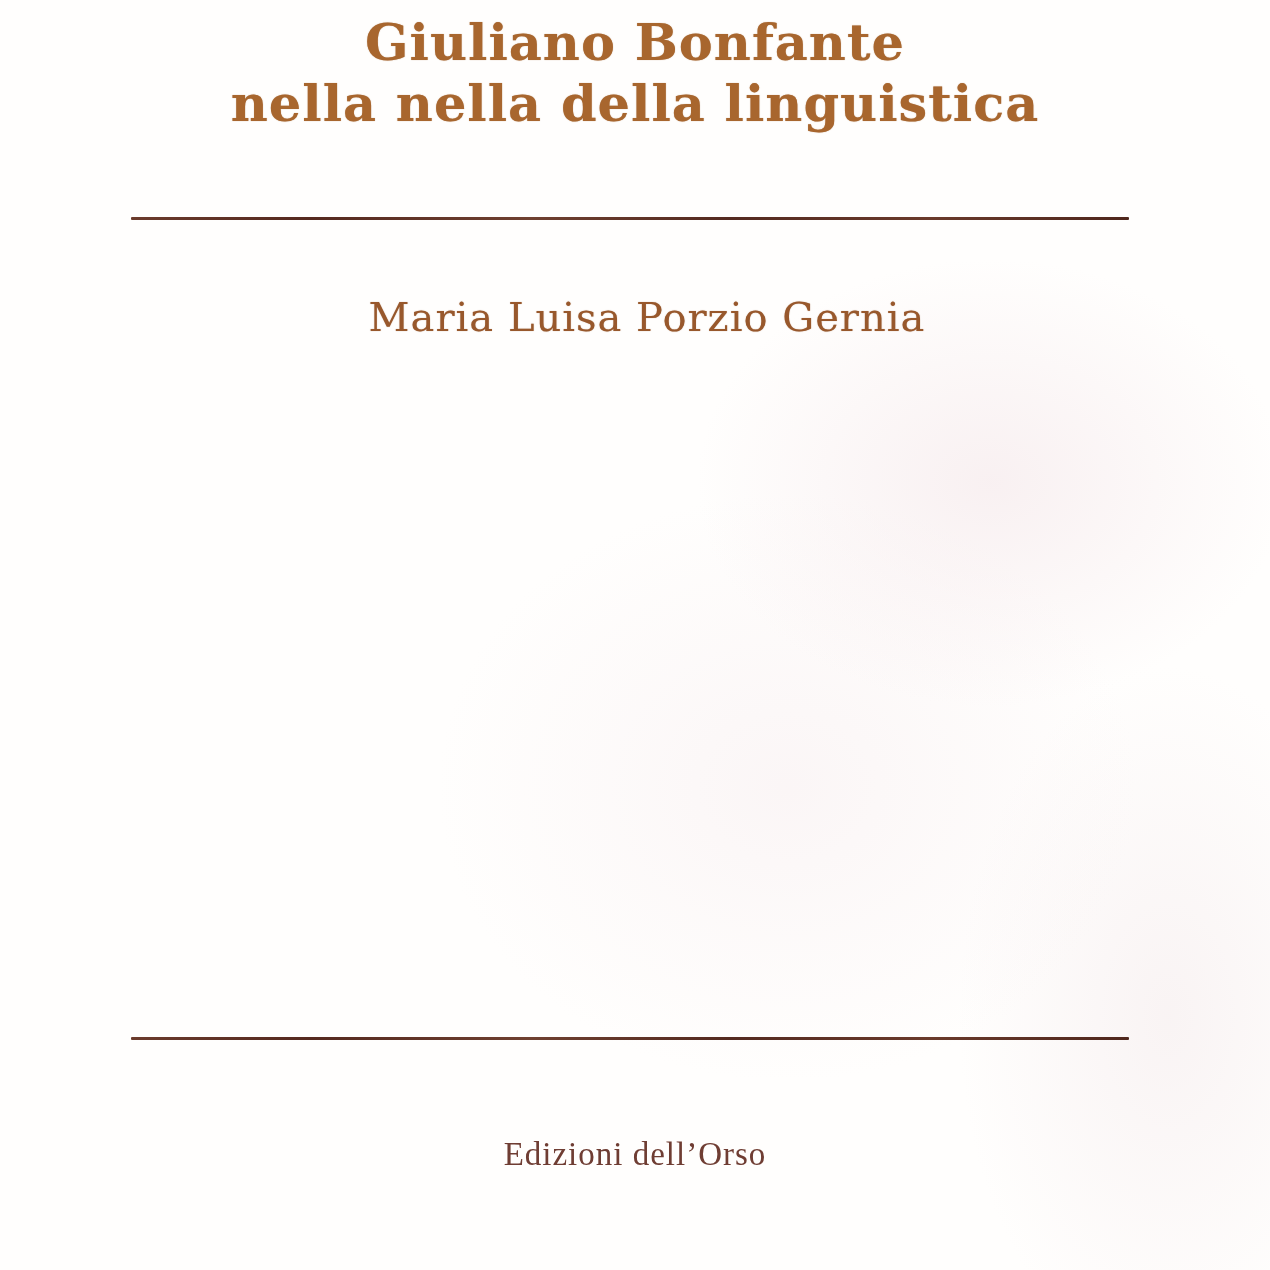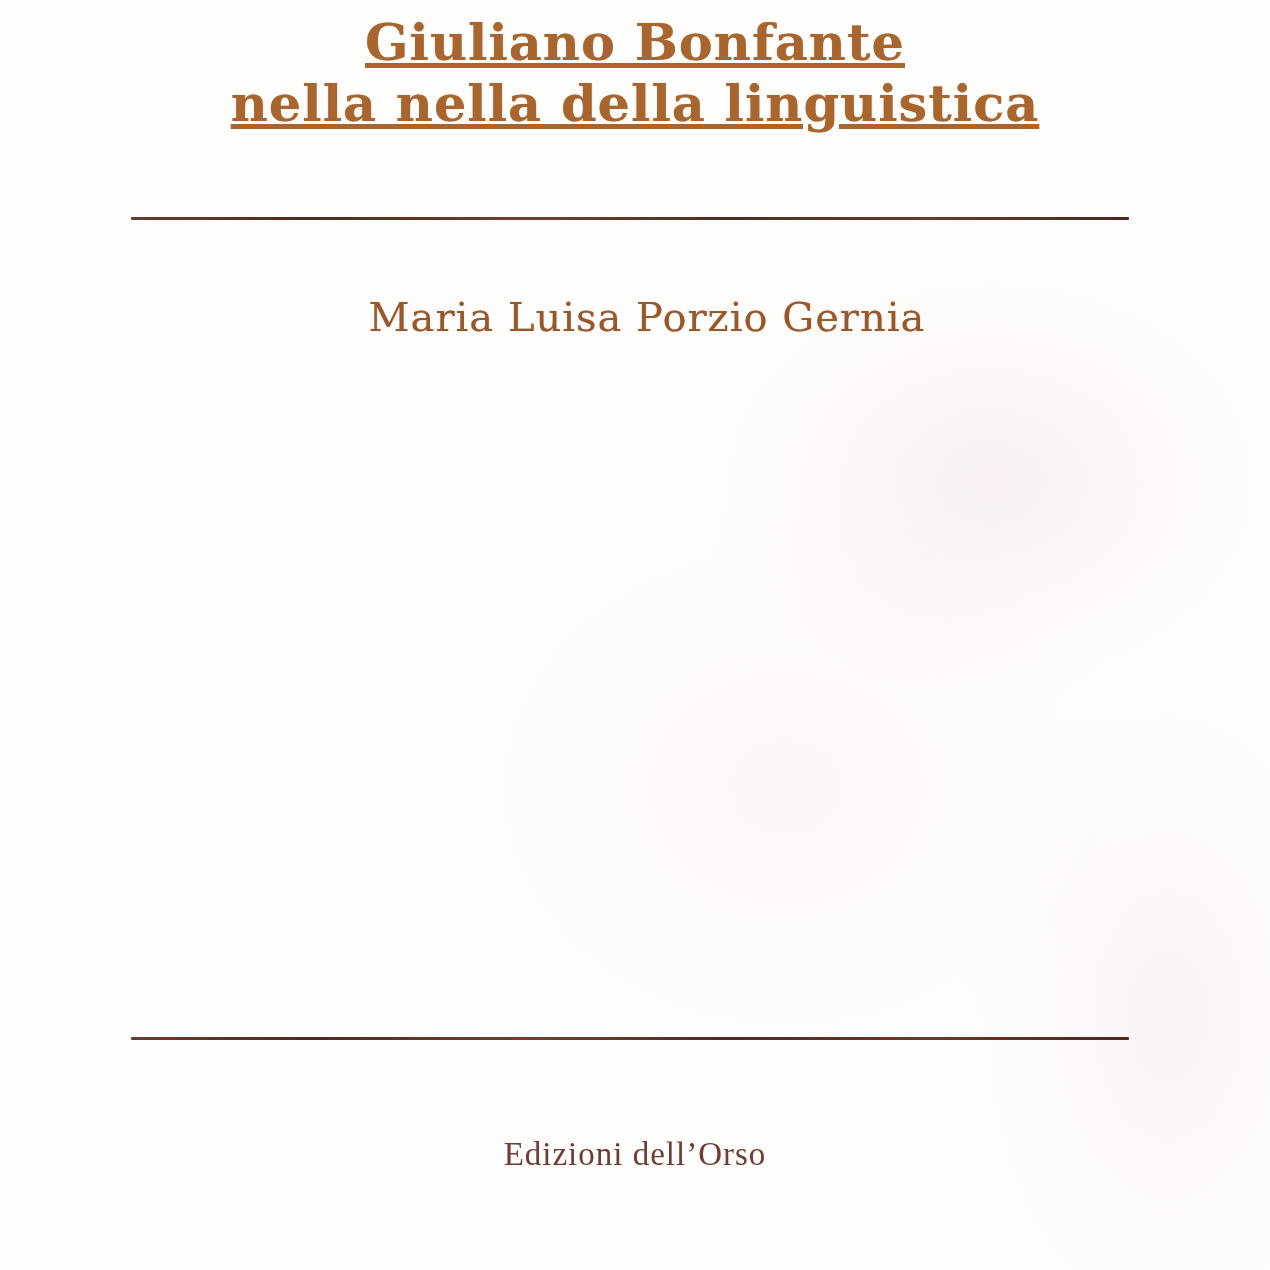--- a/index.html
+++ b/index.html
@@ -29,21 +29,20 @@
     text-align: center;
   }
   .title-line {
     font-family: "DejaVu Serif", serif;
     font-weight: bold;
     font-size: 51px;
     line-height: 61px;
     letter-spacing: 1px;
     color: #a8662e;
     text-shadow: 0 0 1px rgba(146,84,33,0.55);
-    text-decoration: underline;
   }
 
   
   .rule {
     position: absolute;
     left: 131px;
     width: 998px;
     height: 3px;
     background: linear-gradient(to right,
       #6b3b2c 0%, #55291f 18%, #6f4030 40%, #542a20 60%, #6a3a2b 80%, #4f271d 100%);

